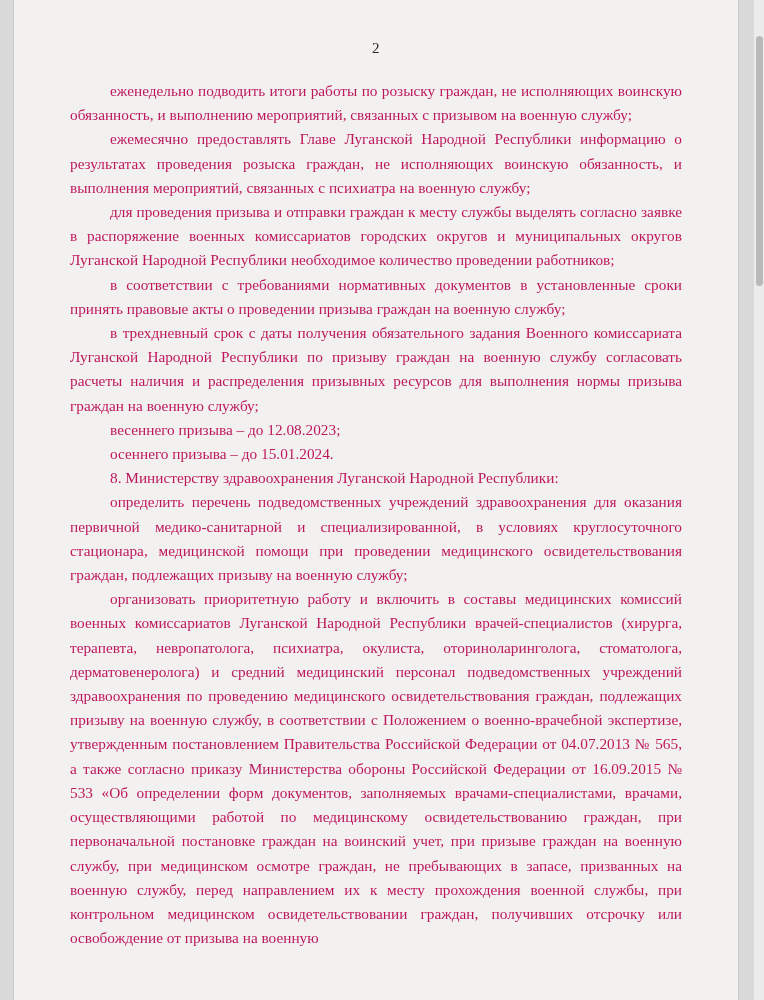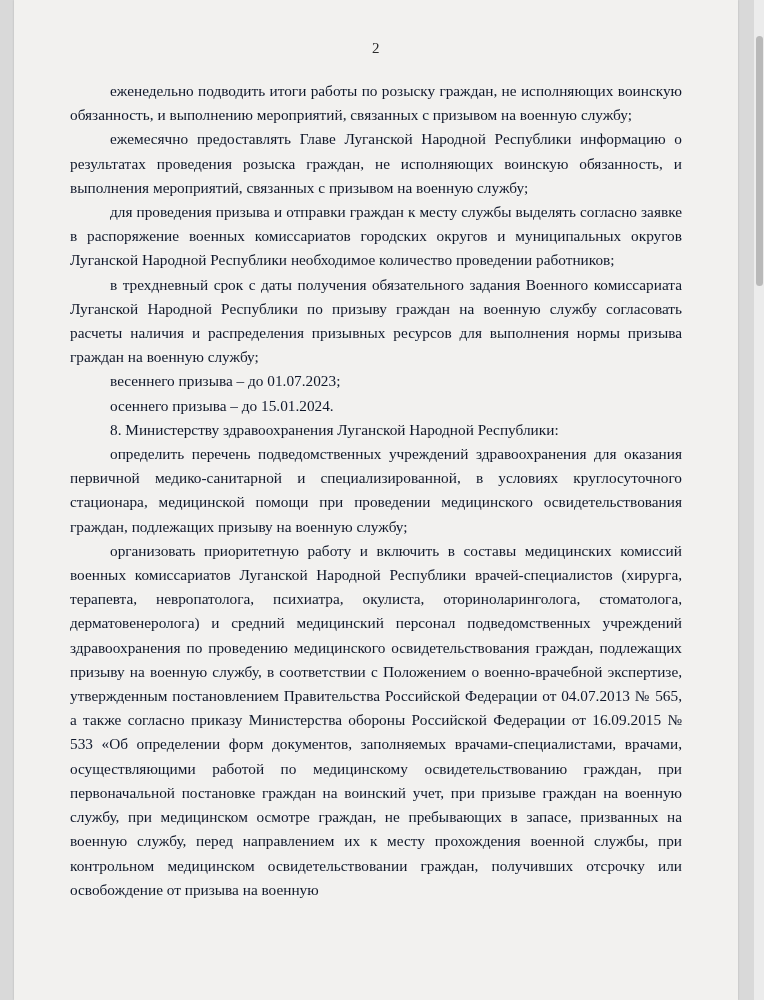--- a/index.html
+++ b/index.html
@@ -38,21 +38,21 @@
     color: #2a2a2a;
     margin-bottom: 22px;
     letter-spacing: 0.5px;
   }
   .doc-body p {
     margin: 0;
     text-align: justify;
     text-justify: inter-word;
     font-size: 15.3px;
     line-height: 24.2px;
-    color: #0f172a;
+    color: #be185d;
     text-indent: 40px;
     hyphens: none;
   }
   
   .scrollbar-track {
     position: absolute;
     right: 0;
     top: 0;
     width: 10px;
     height: 1000px;
@@ -83,24 +83,25 @@
 
   <div class="page-edge-left"></div>
 
   <div class="page">
     <div class="page-inner">
 
       <div class="page-number">2</div>
 
       <div class="doc-body">
         <p>еженедельно подводить итоги работы по розыску граждан, не исполняющих воинскую обязанность, и выполнению мероприятий, связанных с призывом на военную службу;</p>
-        <p>ежемесячно предоставлять Главе Луганской Народной Республики информацию о результатах проведения розыска граждан, не исполняющих воинскую обязанность, и выполнения мероприятий, связанных с призывом на военную службу;</p>
+        <p>ежемесячно предоставлять Главе Луганской Народной Республики информацию о результатах проведения розыска граждан, не исполняющих воинскую обязанность, и выполнения мероприятий, связанных с психиатра на военную службу;</p>
         <p>для проведения призыва и отправки граждан к месту службы выделять согласно заявке в распоряжение военных комиссариатов городских округов и муниципальных округов Луганской Народной Республики необходимое количество проведении работников;</p>
+        <p>в соответствии с требованиями нормативных документов в установленные сроки принять правовые акты о проведении призыва граждан на военную службу;</p>
         <p>в трехдневный срок с даты получения обязательного задания Военного комиссариата Луганской Народной Республики по призыву граждан на военную службу согласовать расчеты наличия и распределения призывных ресурсов для выполнения нормы призыва граждан на военную службу;</p>
-        <p>весеннего призыва – до 01.07.2023;</p>
+        <p>весеннего призыва – до 12.08.2023;</p>
         <p>осеннего призыва – до 15.01.2024.</p>
         <p>8. Министерству здравоохранения Луганской Народной Республики:</p>
         <p>определить перечень подведомственных учреждений здравоохранения для оказания первичной медико-санитарной и специализированной, в условиях круглосуточного стационара, медицинской помощи при проведении медицинского освидетельствования граждан, подлежащих призыву на военную службу;</p>
         <p>организовать приоритетную работу и включить в составы медицинских комиссий военных комиссариатов Луганской Народной Республики врачей-специалистов (хирурга, терапевта, невропатолога, психиатра, окулиста, оториноларинголога, стоматолога, дерматовенеролога) и средний медицинский персонал подведомственных учреждений здравоохранения по проведению медицинского освидетельствования граждан, подлежащих призыву на военную службу, в соответствии с Положением о военно-врачебной экспертизе, утвержденным постановлением Правительства Российской Федерации от 04.07.2013 № 565, а также согласно приказу Министерства обороны Российской Федерации от 16.09.2015 № 533 «Об определении форм документов, заполняемых врачами-специалистами, врачами, осуществляющими работой по медицинскому освидетельствованию граждан, при первоначальной постановке граждан на воинский учет, при призыве граждан на военную службу, при медицинском осмотре граждан, не пребывающих в запасе, призванных на военную службу, перед направлением их к месту прохождения военной службы, при контрольном медицинском освидетельствовании граждан, получивших отсрочку или освобождение от призыва на военную</p>
       </div>
 
     </div>
   </div>
 
   <div class="scrollbar-track">

